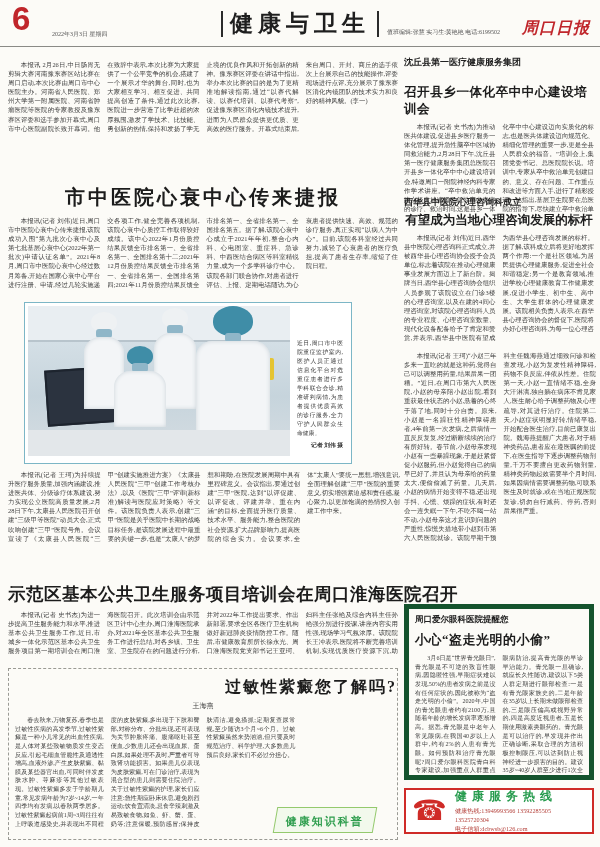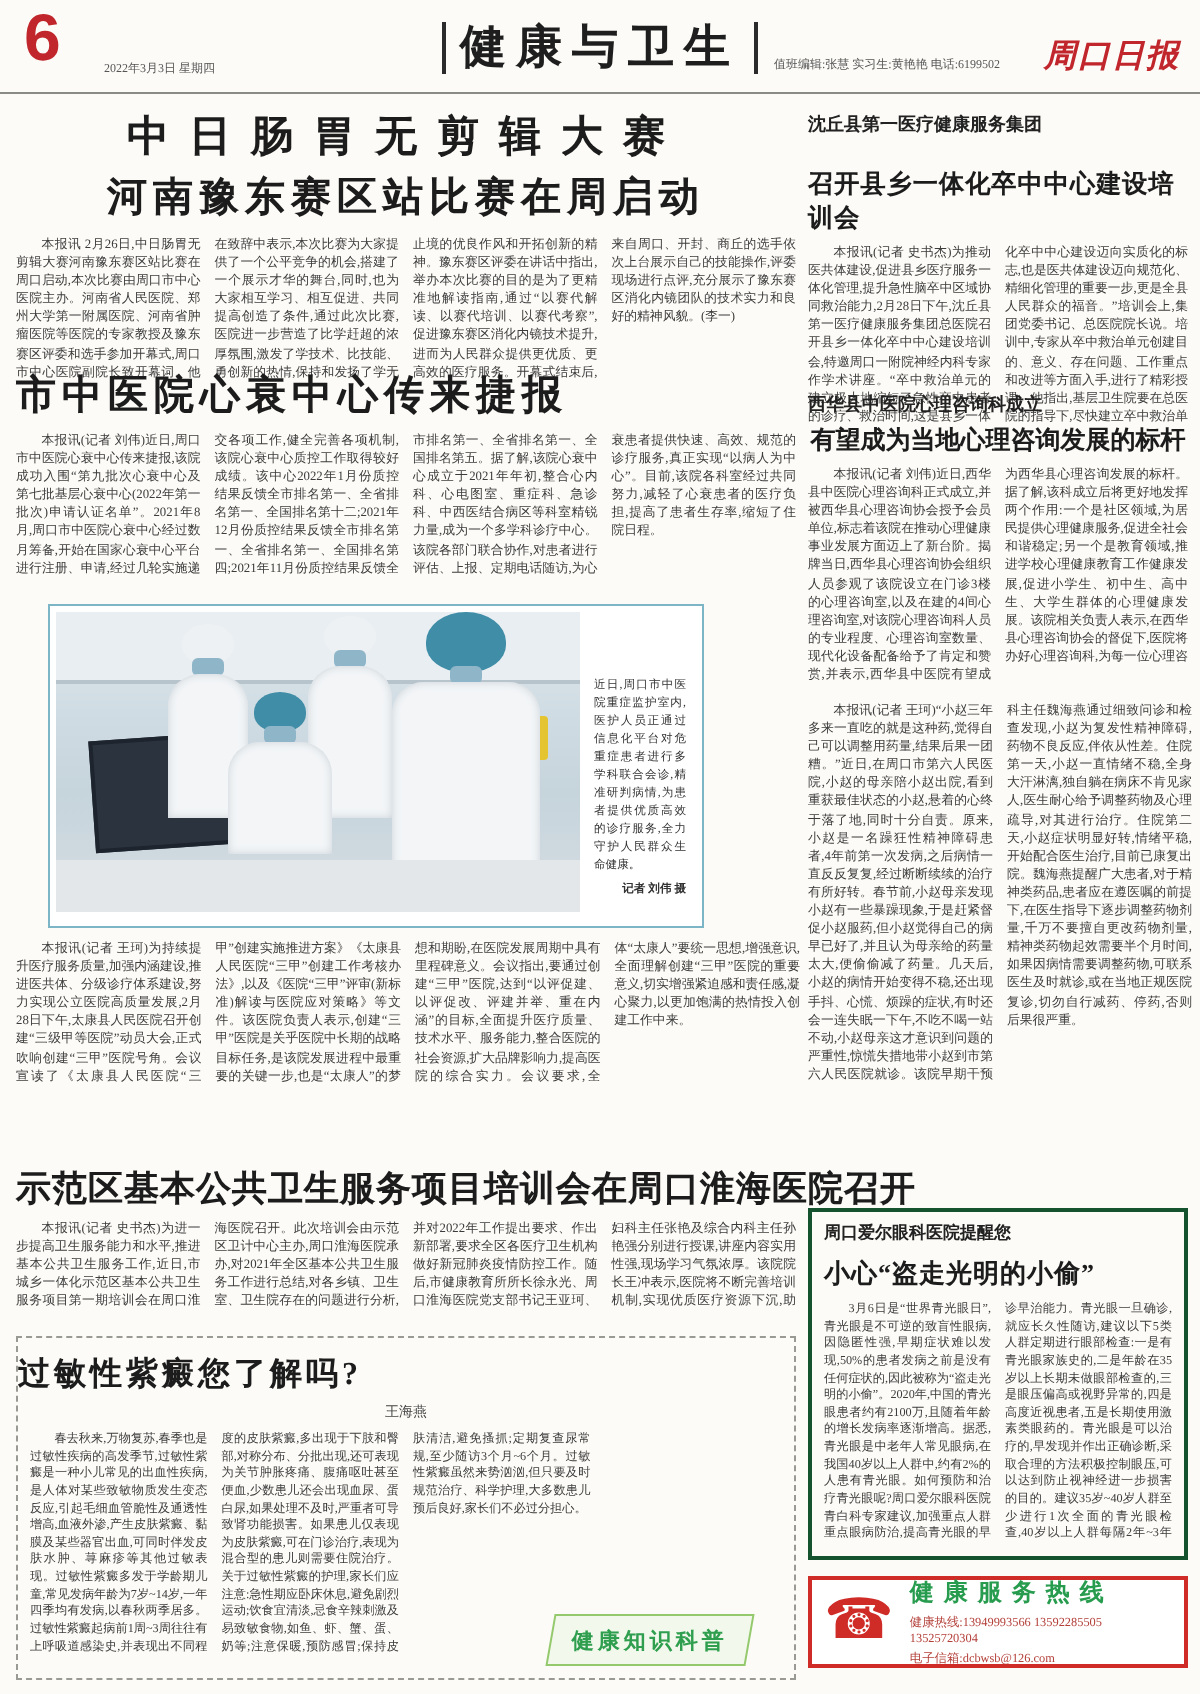--- a/index.html
+++ b/index.html
@@ -27,21 +27,21 @@
   .gastro h1{text-align:center;}
   .gastro .l1{display:block;font-size:21px;letter-spacing:10px;}
   .gastro .l2{display:block;font-size:20px;letter-spacing:3px;margin-top:3px;}
   .gastro .bt{margin-top:6px;height:74px;column-count:4;}
   
   .shenqiu{left:404px;top:56px;width:190px;}
   .shenqiu h2{font-size:12.6px;margin-top:15px;letter-spacing:0.5px;}
   .shenqiu .bt{margin-top:4px;height:96px;column-count:2;}
   
   .xinshuai{left:8px;top:184px;width:390px;}
-  .xinshuai h1{font-size:20px;text-align:left;letter-spacing:3px;}
+  .xinshuai h1{font-size:20px;text-align:center;letter-spacing:3px;}
   .xinshuai .bt{margin-top:5px;height:80px;column-count:4;}
   
   .xihua{left:404px;top:196px;width:190px;}
   .xihua h2{font-size:12.5px;text-align:center;margin-top:3px;}
   .xihua .bt{margin-top:4px;height:112px;column-count:2;}
   
   .photobox{left:24px;top:302px;width:322px;height:156px;border:1px solid #7cb6c6;background:#fff;padding:2px;}
   .photo{position:absolute;left:3px;top:3px;width:262px;height:150px;overflow:hidden;
          background:linear-gradient(180deg,#dde6ec 0%,#c6d4dc 60%,#d6dde2 100%);}
   .ph-shelf{position:absolute;left:0;top:0;width:100%;height:34px;background:#e9eef2;border-bottom:2px solid #b8c4cc;}
@@ -69,28 +69,28 @@
   .taikang{left:8px;top:464px;width:392px;}
   .taikang h1{font-size:17px;text-align:center;letter-spacing:1px;}
   .taikang .bt{margin-top:6px;height:76px;column-count:4;}
   
   .sfq-h{left:8px;top:582px;width:540px;}
   .sfq-h h1{font-size:17.5px;letter-spacing:0.5px;}
   .sfq-b{left:8px;top:610px;width:390px;}
   .sfq-b .bt{height:52px;column-count:4;}
   
   .allergy{left:8px;top:668px;width:388px;height:170px;border:1px dashed #9a9a94;background:#fcfbf7;}
-  .allergy h2{font-size:16px;text-align:left;letter-spacing:2px;margin-top:8px;}
+  .allergy h2{font-size:16px;text-align:right;letter-spacing:2px;margin-top:8px;}
   .allergy .author{text-align:center;font-size:7px;margin-top:3px;color:#444;}
   .allergy .bt{margin:5px 6px 0;height:116px;column-count:4;font-size:6.1px;}
   .stamp{position:absolute;right:22px;bottom:6px;padding:3px 10px;border:1.5px solid #94c96d;background:#f2f9ec;
          transform:skewX(-10deg);}
   .stamp span{display:inline-block;transform:skewX(10deg);font-size:11px;font-weight:bold;color:#2f9e4e;letter-spacing:2px;}
   
-  .aier{left:404px;top:604px;width:190px;height:176px;border:2px solid #14532d;background:#fcfbf7;padding:5px 6px;box-sizing:border-box;}
+  .aier{left:404px;top:604px;width:190px;height:176px;border:5px solid #14532d;background:#fcfbf7;padding:5px 6px;box-sizing:border-box;}
   .aier .kicker{font-size:8.5px;}
   .aier h2{font-size:13px;margin-top:5px;letter-spacing:0.5px;}
   .aier .bt{margin-top:5px;height:128px;column-count:2;font-size:6.1px;}
   
   .hotline{left:404px;top:788px;width:190px;height:46px;border:2px solid #cf2b27;background:#fff;
            display:flex;align-items:center;box-sizing:border-box;padding:2px 6px;}
   .phone-ico{font-size:28px;color:#cf2b27;line-height:1;margin-right:8px;}
   .hl-right{flex:1;}
   .hl-title{font-size:12px;font-weight:bold;color:#279b4e;letter-spacing:5px;text-align:left;}
   .hl-line{font-size:6.2px;color:#b4403a;margin-top:2px;}
@@ -106,24 +106,20 @@
     <div class="stitle">
       <div class="bar"></div>
       <div class="t">健康与卫生</div>
       <div class="bar"></div>
     </div>
     <div class="staff">值班编辑:张慧 实习生:黄艳艳 电话:6199502</div>
     <div class="masthead">周口日报</div>
   </div>
 
   <div class="art gastro">
-    <h1>
-      <span class="l1">中日肠胃无剪辑大赛</span>
-      <span class="l2">河南豫东赛区站比赛在周启动</span>
-    </h1>
     <div class="bt">本报讯 2月26日,中日肠胃无剪辑大赛河南豫东赛区站比赛在周口启动,本次比赛由周口市中心医院主办。河南省人民医院、郑州大学第一附属医院、河南省肿瘤医院等医院的专家教授及豫东赛区评委和选手参加开幕式,周口市中心医院副院长致开幕词。他在致辞中表示,本次比赛为大家提供了一个公平竞争的机会,搭建了一个展示才华的舞台,同时,也为大家相互学习、相互促进、共同提高创造了条件,通过此次比赛,医院进一步营造了比学赶超的浓厚氛围,激发了学技术、比技能、勇创新的热情,保持和发扬了学无止境的优良作风和开拓创新的精神。豫东赛区评委在讲话中指出,举办本次比赛的目的是为了更精准地解读指南,通过“以赛代解读、以赛代培训、以赛代考察”,促进豫东赛区消化内镜技术提升,进而为人民群众提供更优质、更高效的医疗服务。开幕式结束后,来自周口、开封、商丘的选手依次上台展示自己的技能操作,评委现场进行点评,充分展示了豫东赛区消化内镜团队的技术实力和良好的精神风貌。(李一)</div>
   </div>
 
   <div class="art shenqiu">
     <div class="kicker">沈丘县第一医疗健康服务集团</div>
     <h2>召开县乡一体化卒中中心建设培训会</h2>
     <div class="bt">本报讯(记者 史书杰)为推动医共体建设,促进县乡医疗服务一体化管理,提升急性脑卒中区域协同救治能力,2月28日下午,沈丘县第一医疗健康服务集团总医院召开县乡一体化卒中中心建设培训会,特邀周口一附院神经内科专家作学术讲座。“卒中救治单元的建立极大地缩短了急性卒中患者的诊疗、救治时间,这是县乡一体化卒中中心建设迈向实质化的标志,也是医共体建设迈向规范化、精细化管理的重要一步,更是全县人民群众的福音。”培训会上,集团党委书记、总医院院长说。培训中,专家从卒中救治单元创建目的、意义、存在问题、工作重点和改进等方面入手,进行了精彩授课。他指出,基层卫生院要在总医院的指导下,尽快建立卒中救治单元,打通卒中中心建设“最后一公里”,并结合脑卒中救治典型病例,对静脉溶栓技术规范、转诊流程等进行了详细讲解。会议结束后,参会人员纷纷表示受益匪浅,一定将所学知识运用于工作实践,为广大患者提供更优质的医疗服务。</div>
   </div>
 
   <div class="art xinshuai">

